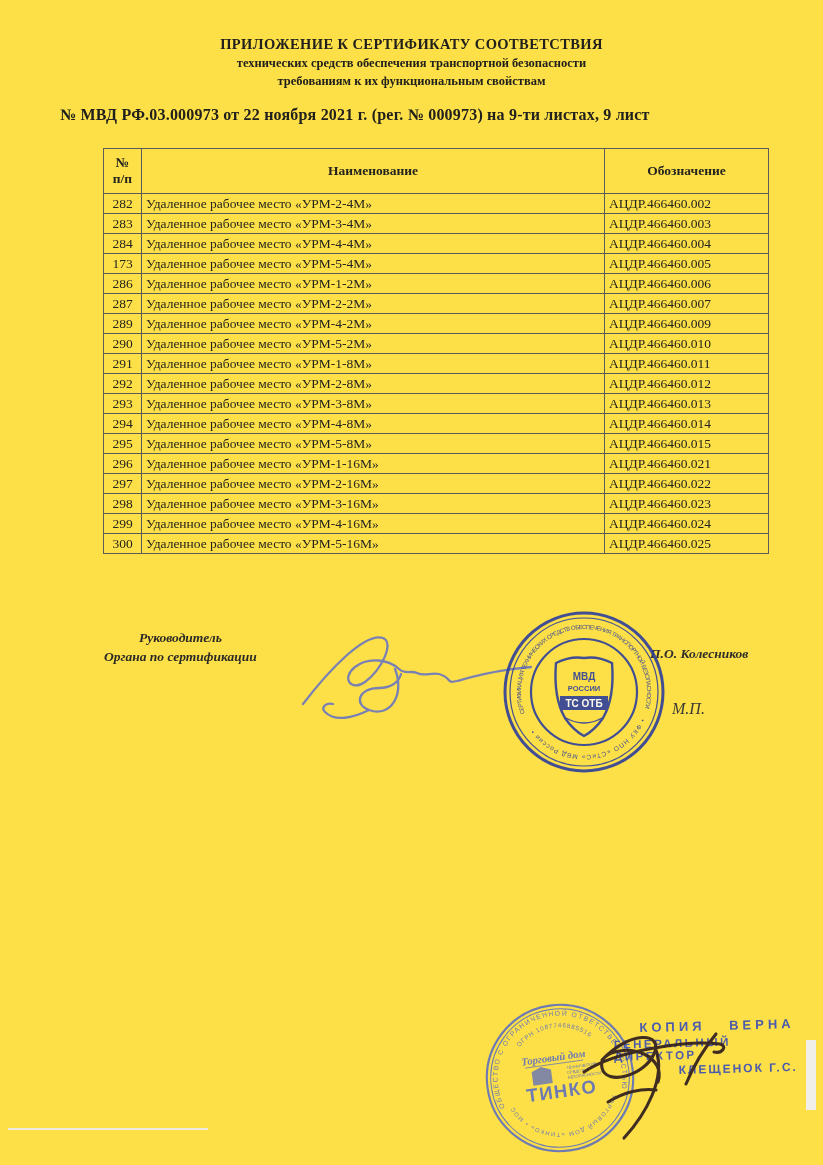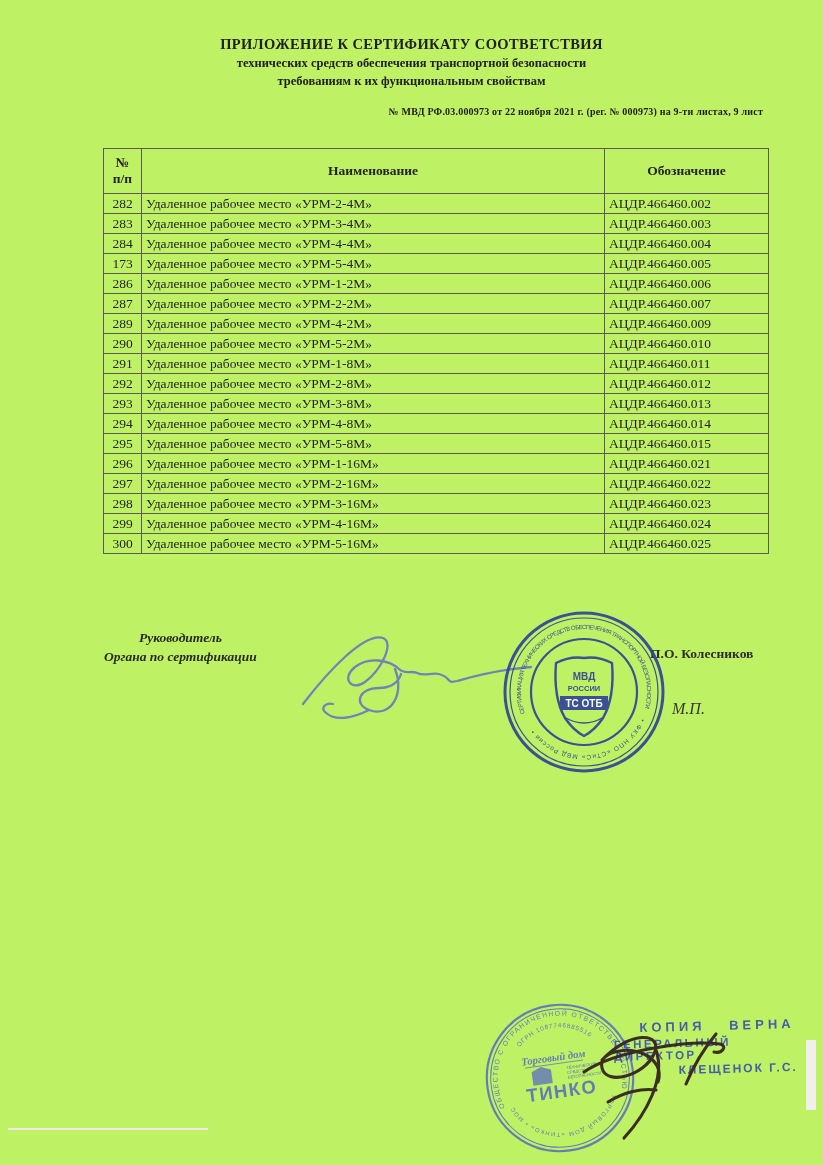--- a/index.html
+++ b/index.html
@@ -1,34 +1,34 @@
 <!DOCTYPE html>
 <html><head>
 <meta charset="utf-8">
 <style>
   html,body{margin:0;padding:0;}
   body{background:#ffffff;}
   .page{
     position:relative;
     width:823px;height:1165px;
-    background:#bef264;
+    background:#fde047;
     overflow:hidden;
     font-family:"Liberation Serif", serif;
     color:#21201d;
   }
   
   .doc-header{
     position:absolute;left:60px;right:60px;top:34px;
     text-align:center;
   }
   .title-main{font-size:14.5px;font-weight:bold;letter-spacing:.4px;line-height:20px;}
   .title-sub{font-size:12.5px;font-weight:bold;line-height:18px;}
   .cert-number{
     position:absolute;left:60px;right:60px;top:106px;
-    text-align:right;font-size:10px;font-weight:bold;letter-spacing:.2px;
+    text-align:left;font-size:16px;font-weight:bold;letter-spacing:.2px;
   }
   
   table.items{
     position:absolute;left:103px;top:148px;width:665px;
     border-collapse:collapse;table-layout:fixed;
     font-size:13.5px;color:#24231f;
   }
   table.items th, table.items td{
     border:1px solid #5c5b57;
     padding:0 4px;
@@ -44,21 +44,21 @@
   td.col-num{text-align:center;}
   td.col-name{padding-left:9px;}
   td.col-code{padding-left:12px;}
   
   .sig-role{
     position:absolute;left:104px;top:628px;
     font-size:13.5px;font-weight:bold;font-style:italic;line-height:19px;color:#2a2926;text-align:center;
   }
   .signer-name{
     position:absolute;left:650px;top:646px;
-    font-size:13.5px;font-weight:bold;color:#2e2d2a;
+    font-size:13.5px;font-weight:bold;font-style:italic;color:#2e2d2a;
   }
   .seal-mark{
     position:absolute;left:672px;top:700px;
     font-size:16px;font-style:italic;color:#3a3936;
   }
   .svg-abs{position:absolute;}
   
   .copy-stamp{
     position:absolute;left:614px;top:1018px;width:210px;
     font-family:"Liberation Sans", sans-serif;

